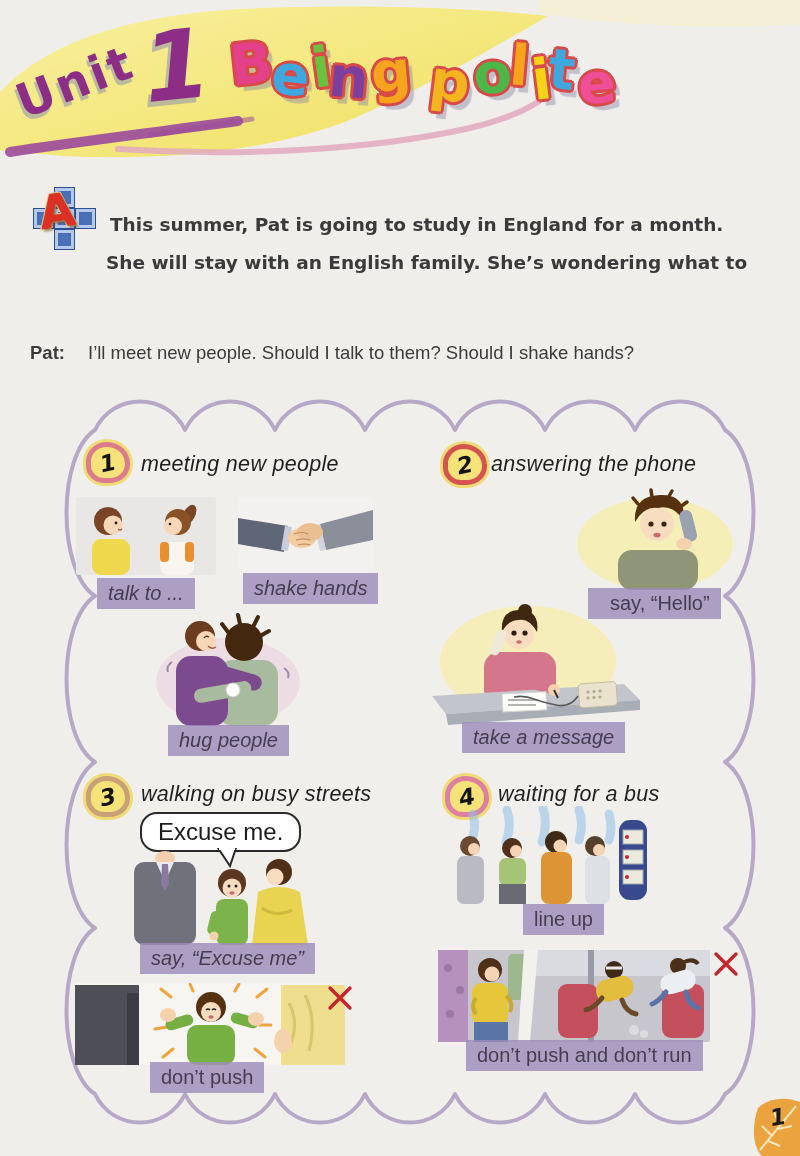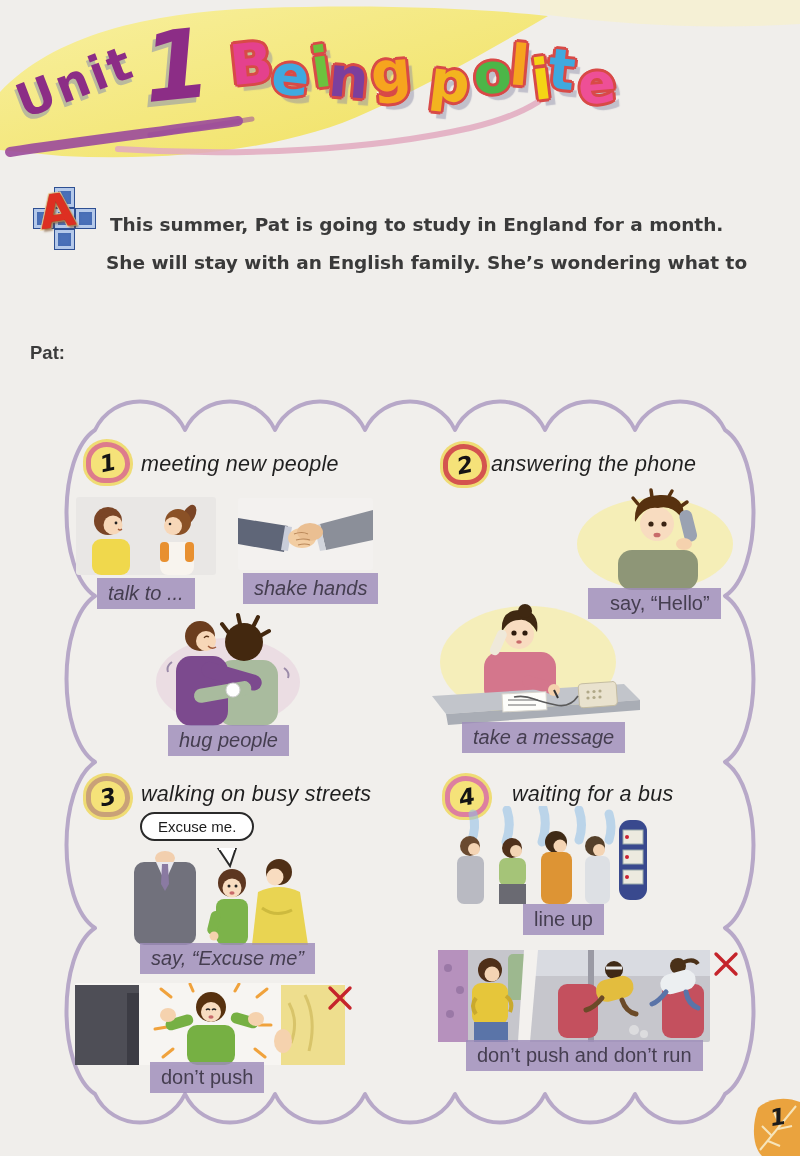--- a/index.html
+++ b/index.html
@@ -79,21 +79,21 @@
   }
   .plabel{
     background:rgba(158,140,185,.82);color:#453e50;
     font-size:20px;padding:4px 11px;white-space:nowrap;
     font-family:"Liberation Sans",sans-serif;
   }
   .plabel.it{font-style:italic;}
   .fig{position:absolute;}
   .bubble{
     background:#ffffff;border:2px solid #2a2a2a;border-radius:17px;
-    font-size:15px;color:#1c1c1c;padding:4px 16px;white-space:nowrap;
+    font-size:24px;color:#1c1c1c;padding:4px 16px;white-space:nowrap;
     font-family:"Liberation Sans",sans-serif;
   }
   .bubble-tail{position:absolute;}
 
   
   #leaf{left:750px;top:1096px;}
   #leaf-number{
     position:absolute;left:20px;top:8px;
     font-family:"DejaVu Sans",sans-serif;font-weight:bold;font-style:italic;
     font-size:23px;color:#1b1b1b;transform:rotate(-10deg);
@@ -146,20 +146,21 @@
     </div>
 
     <div class="abs" id="intro">
       <div class="iline">This summer, Pat is going to study in England for a month.</div>
       <div class="iline">She will stay with an English family. She’s wondering what to</div>
     </div>
 
     <div class="abs" id="dialogue">
       <span class="speaker">Pat:</span>
       <div class="dlines">
+        <div>I’ll meet new people. Should I talk to them? Should I shake hands?</div>
       </div>
     </div>
   </section>
 
   <svg class="abs" id="cloud" width="800" height="1156" viewBox="0 0 800 1156">
     <path fill="#f1efec" stroke="#b7a8c8" stroke-width="4" stroke-linejoin="round" d="
       M 95 430
       c 18 -38 72 -38 90 0 c 18 -38 72 -38 90 0 c 18 -38 72 -38 90 0
       c 18 -38 72 -38 90 0 c 18 -38 72 -38 90 0 c 18 -38 72 -38 90 0
       c 18 -38 72 -38 90 0
@@ -349,21 +350,21 @@
     <svg class="abs" style="left:326px;top:984px;" width="28" height="28" viewBox="0 0 28 28">
       <path d="M4 4 L24 24 M24 4 L4 24" stroke="#c5242b" stroke-width="3.4" stroke-linecap="round"></path>
     </svg>
     <div class="abs plabel" style="left:150px;top:1062px;">don’t push</div>
   </section>
 
   <section>
     <div class="abs badge" style="left: 445px; top: 776px; border-color: rgb(221, 127, 160);">
       <span>4</span>
     </div>
-    <div class="abs sc-title" style="left:512px;top:782px;">waiting for a bus</div>
+    <div class="abs sc-title" style="left:498px;top:782px;">waiting for a bus</div>
 
     <div class="fig" style="left:443px;top:806px;">
       <svg width="205" height="100" viewBox="0 0 205 100">
         <g stroke="#8fbfe8" stroke-width="9" stroke-linecap="round" opacity="0.55" fill="none">
           <path d="M30 8 q4 14 -2 28"></path>
             <path d="M64 4 q5 16 -1 32"></path>
             <path d="M100 2 q5 16 -1 34"></path>
           <path d="M136 4 q5 15 0 30"></path>
             <path d="M166 8 q4 13 0 26"></path>
         </g>

